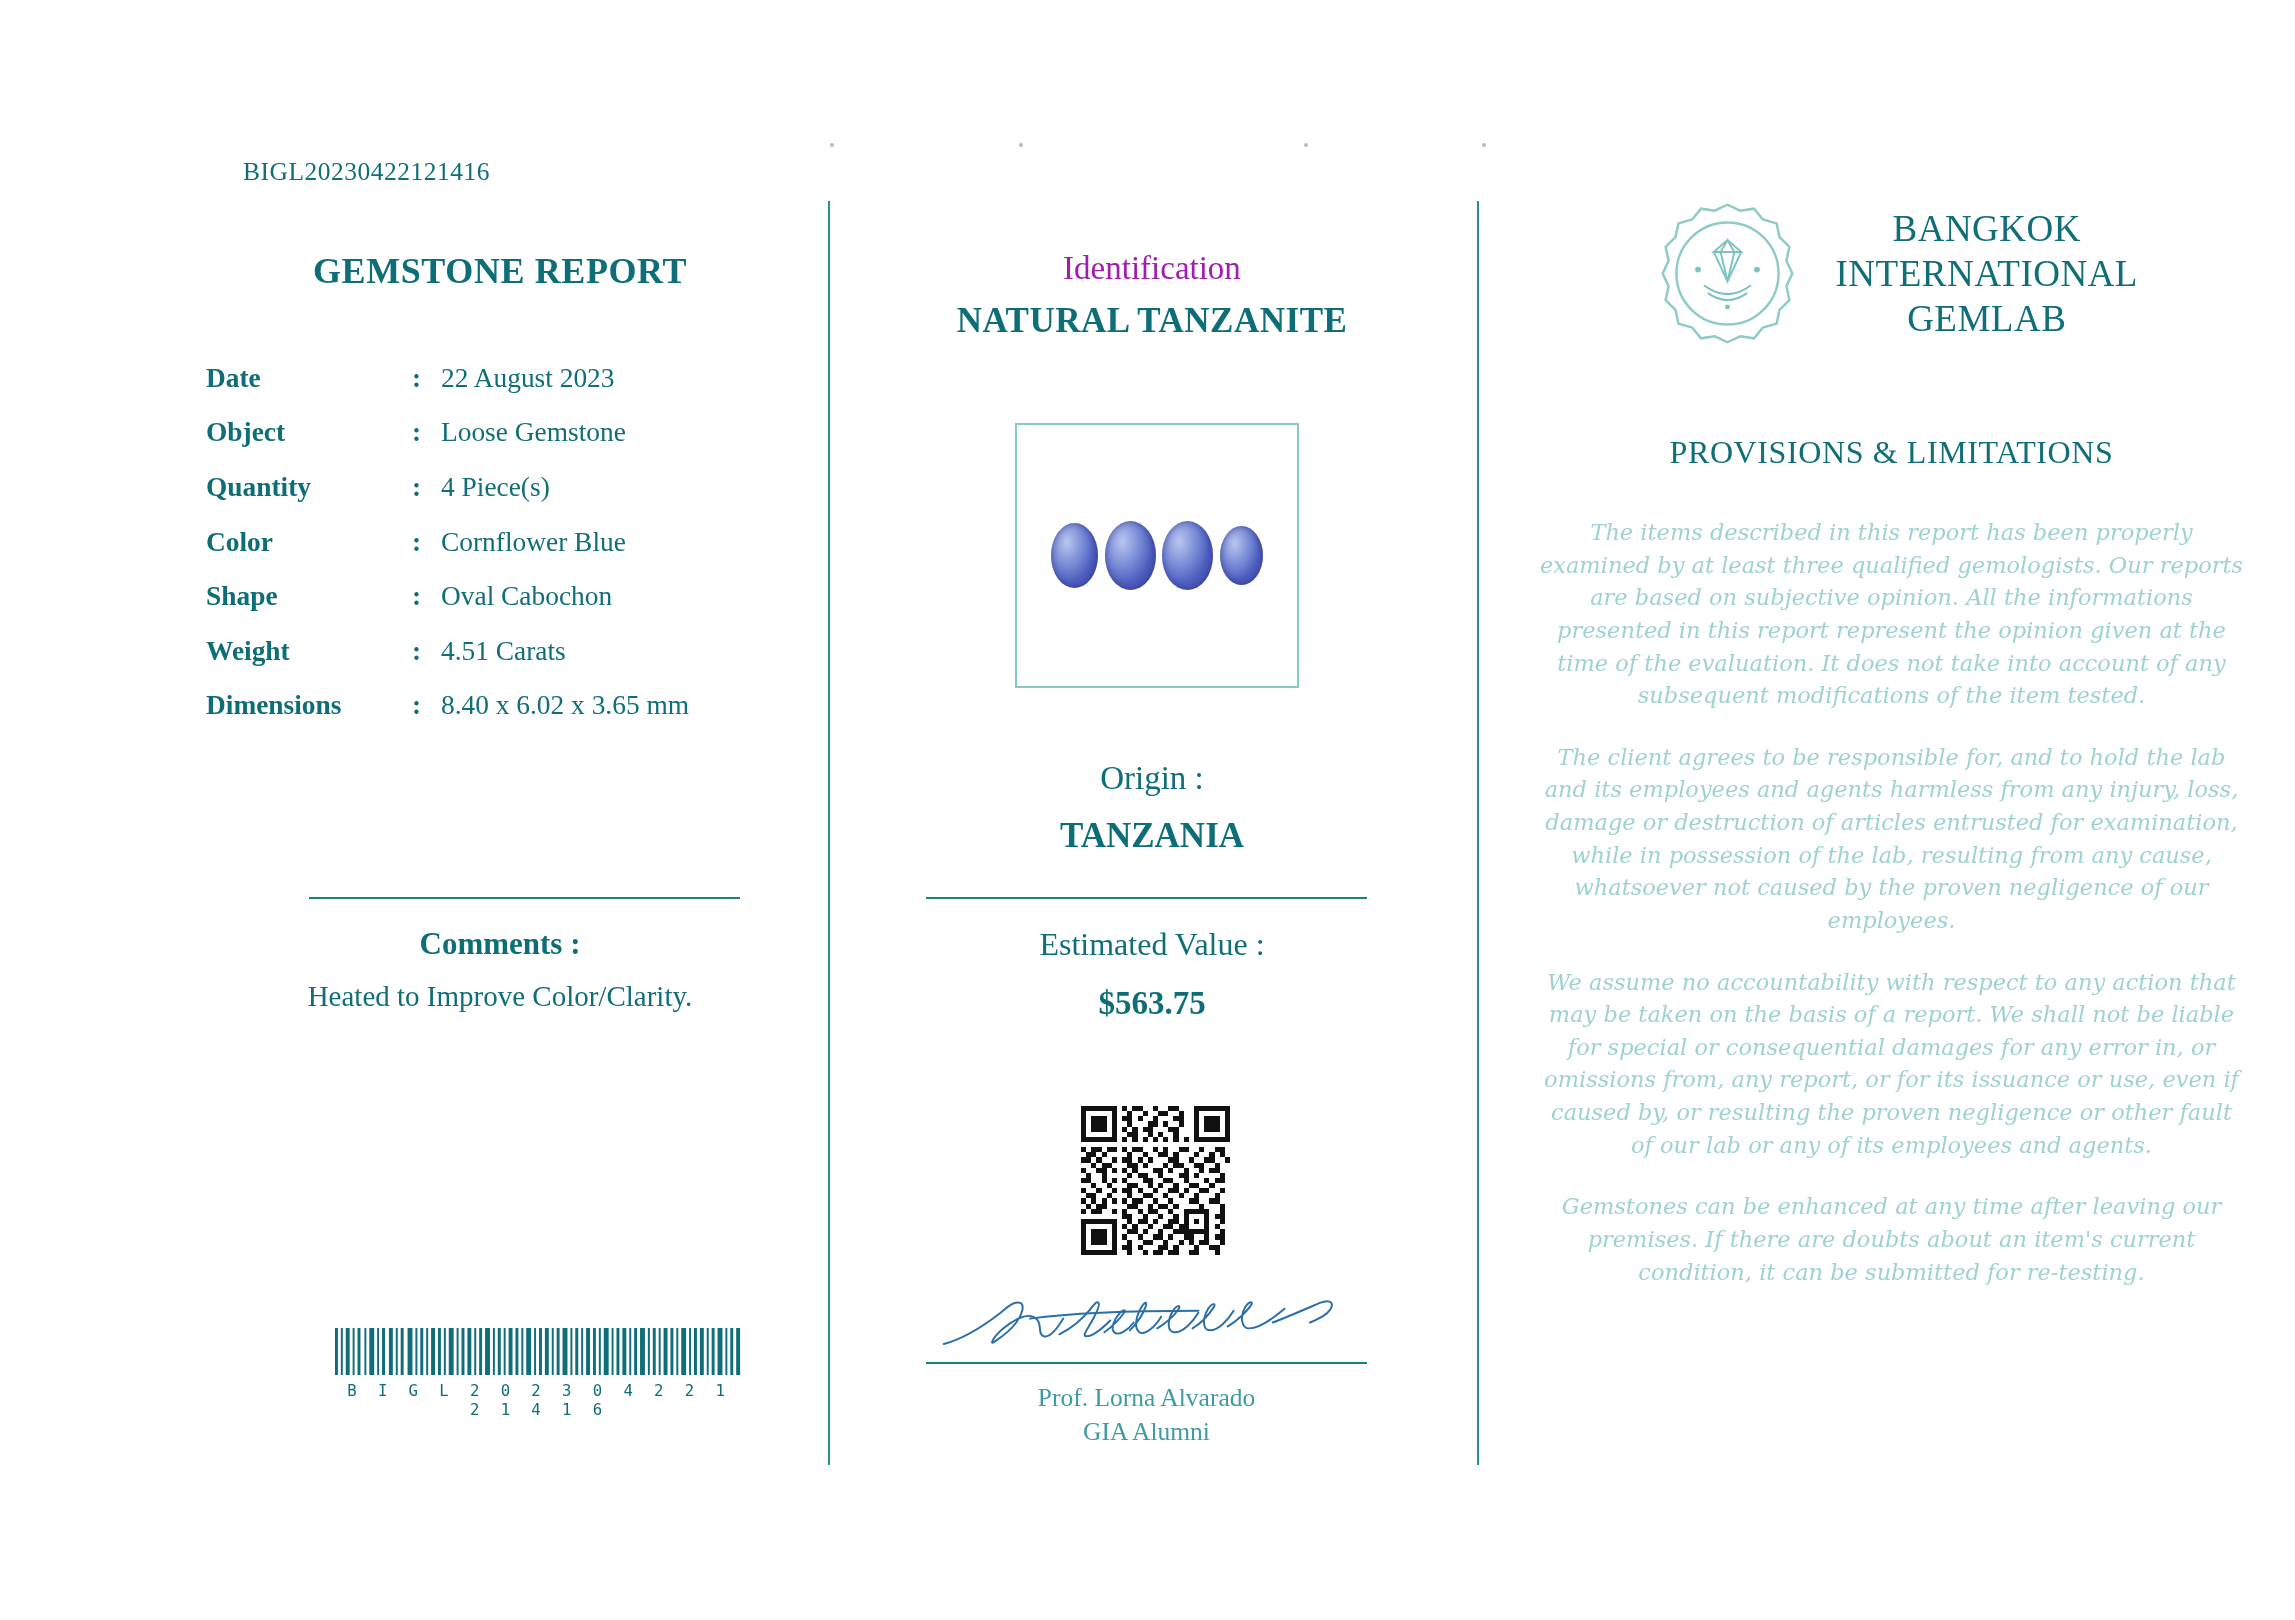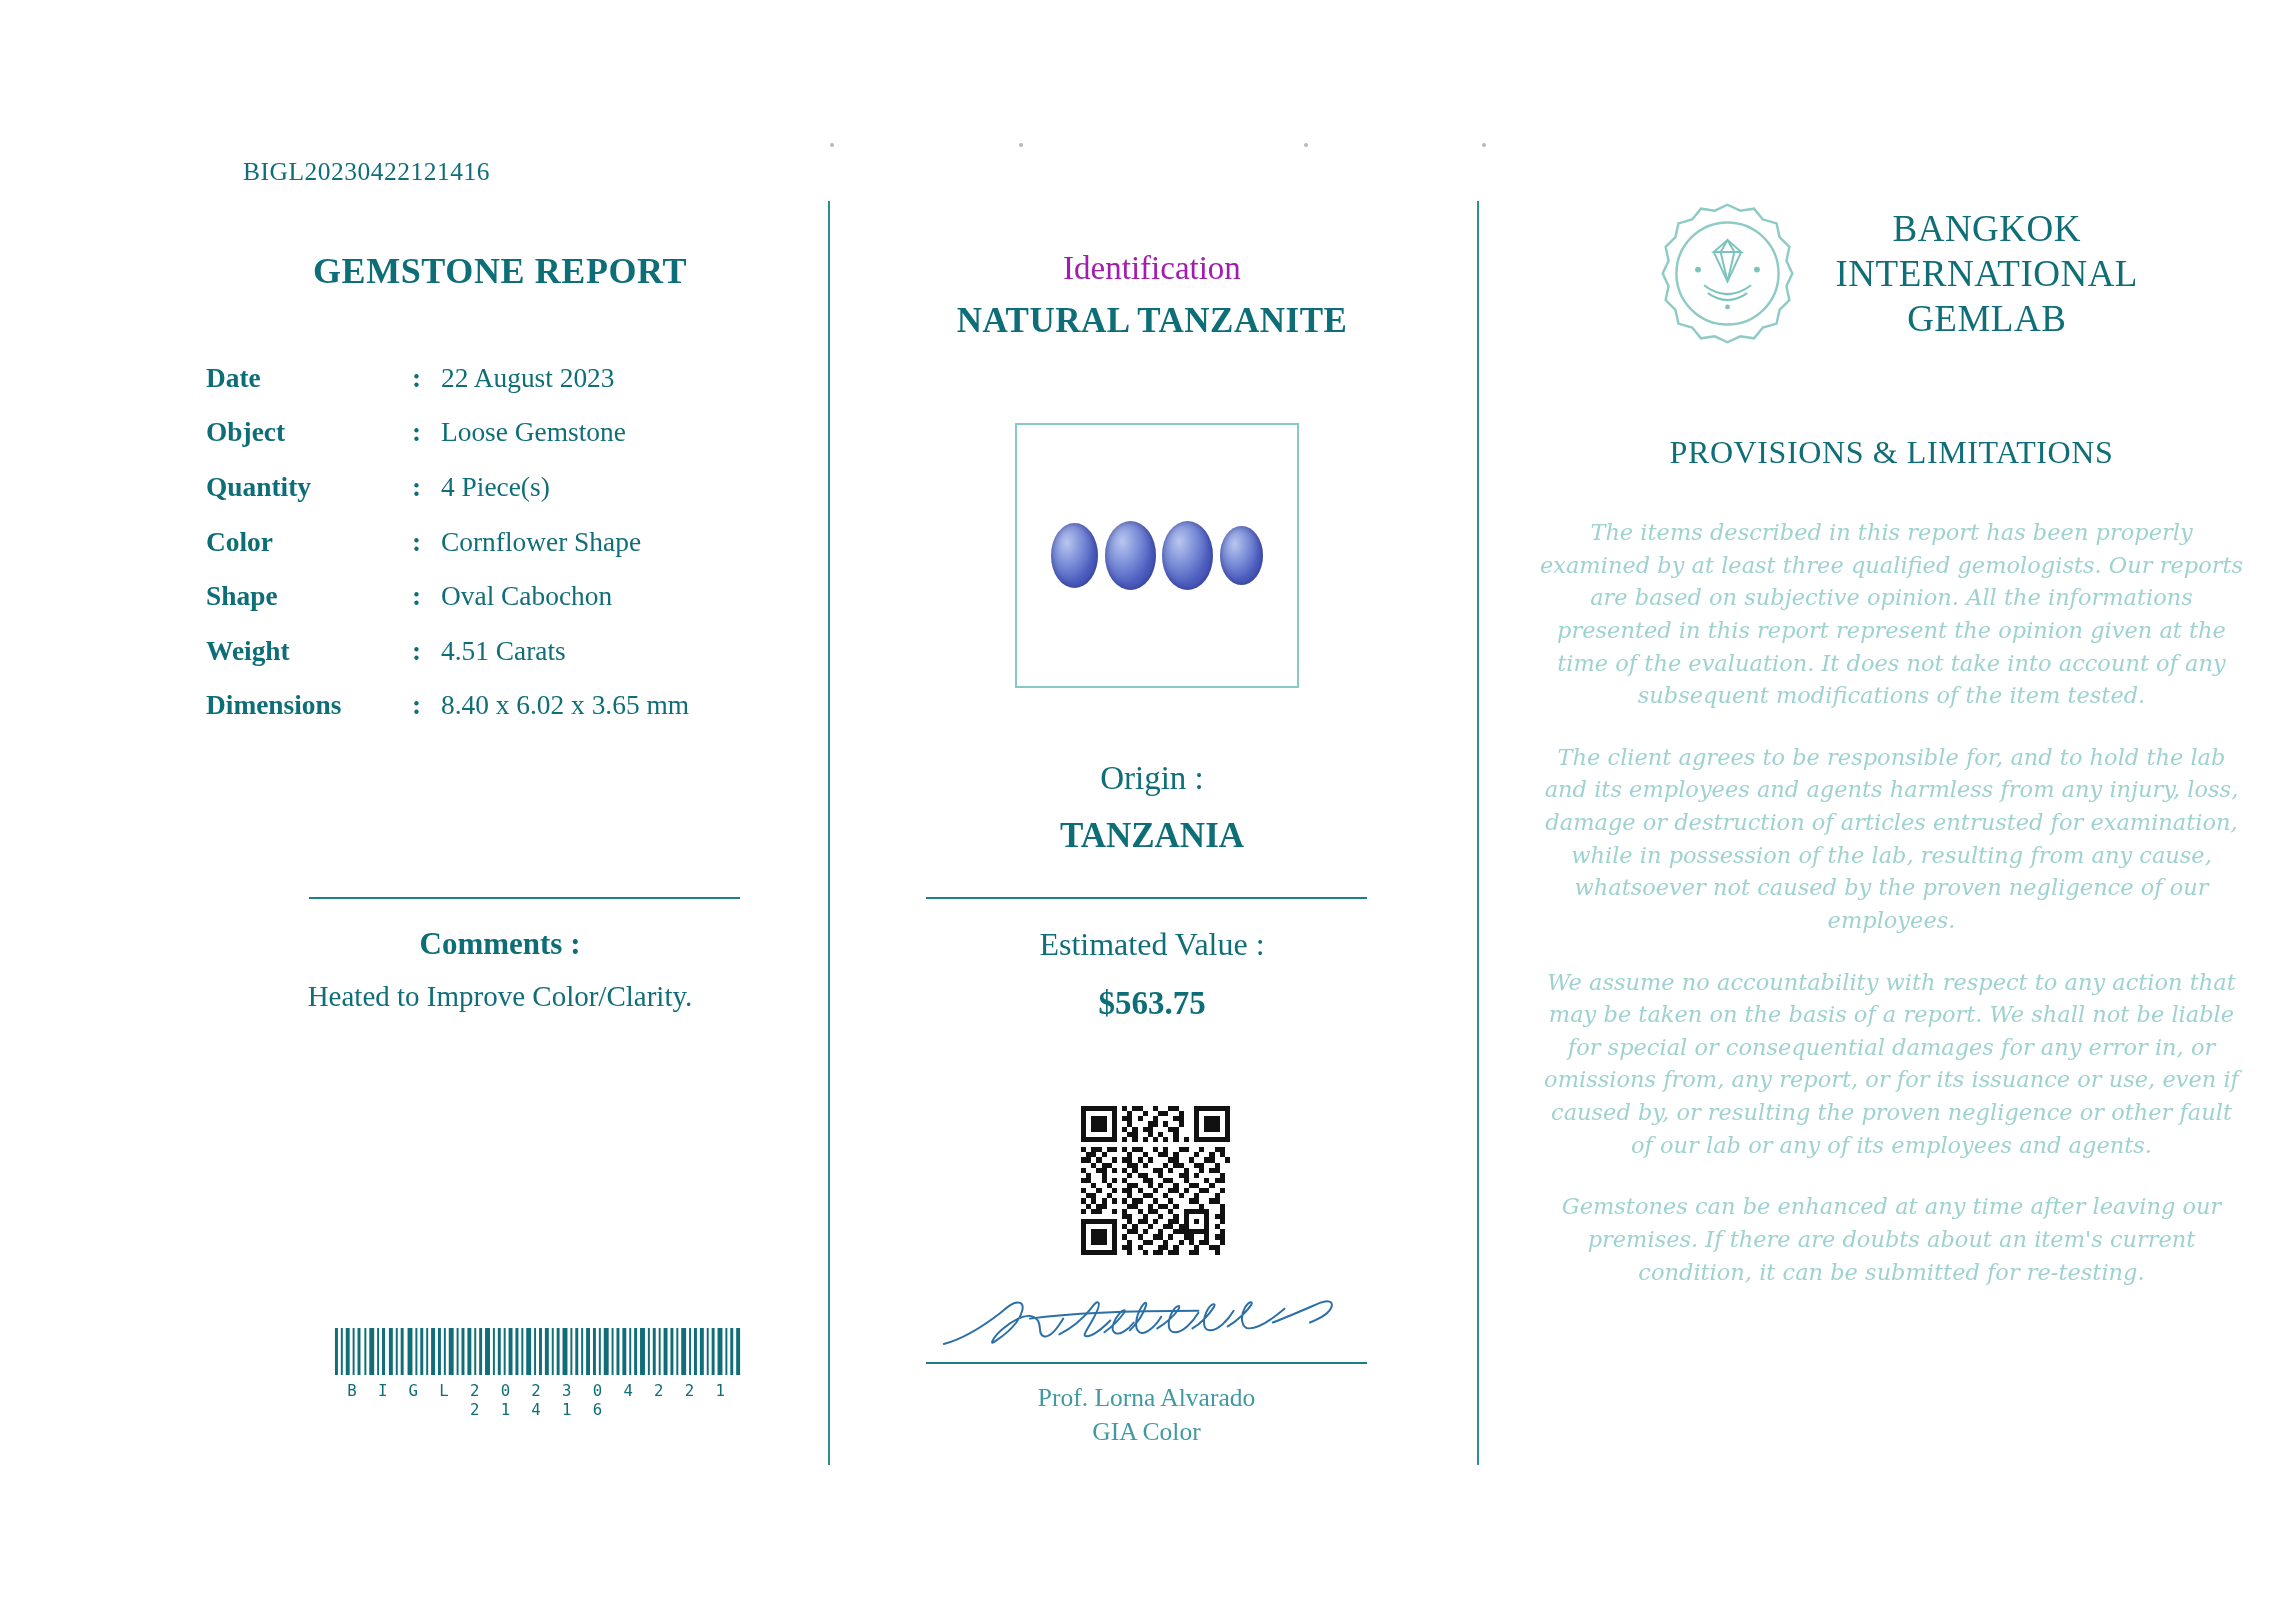--- a/index.html
+++ b/index.html
@@ -337,21 +337,21 @@
         <td class="spec-value">Loose Gemstone</td>
       </tr>
       <tr>
         <td class="spec-label">Quantity</td>
         <td class="spec-colon">:</td>
         <td class="spec-value">4 Piece(s)</td>
       </tr>
       <tr>
         <td class="spec-label">Color</td>
         <td class="spec-colon">:</td>
-        <td class="spec-value">Cornflower Shape</td>
+        <td class="spec-value">Cornflower Blue</td>
       </tr>
       <tr>
         <td class="spec-label">Shape</td>
         <td class="spec-colon">:</td>
         <td class="spec-value">Oval Cabochon</td>
       </tr>
       <tr>
         <td class="spec-label">Weight</td>
         <td class="spec-colon">:</td>
         <td class="spec-value">4.51 Carats</td>
@@ -729,21 +729,21 @@
       <path d="M198 42 C206 34, 212 24, 214 18 C216 13, 214 12, 210 18 C204 28, 202 40, 208 44 C214 47, 224 38, 230 28"></path>
       <path d="M226 40 C236 34, 244 26, 248 20 C250 16, 246 16, 242 22 C236 32, 236 44, 244 44 C252 44, 262 34, 268 24"></path>
       <path d="M262 40 C272 34, 280 24, 284 18 C286 14, 282 14, 278 20 C272 30, 272 42, 280 42 C288 42, 298 32, 304 22"></path>
       <path d="M298 38 C308 32, 318 22, 322 16 C324 12, 320 12, 316 18 C310 28, 312 40, 320 40 C330 40, 344 30, 356 20"></path>
       <path d="M344 34 C360 28, 378 20, 392 14 C400 11, 406 12, 404 18 C402 24, 392 30, 382 34"></path>
       <path d="M96 30 C140 24, 200 22, 268 22"></path>
     </g>
   </svg>
   <div class="sig-line"></div>
   <div class="sig-name">Prof. Lorna Alvarado</div>
-  <div class="sig-sub">GIA Color</div>
+  <div class="sig-sub">GIA Alumni</div>
 </div>
 
 <div class="right-col">
   <div class="brand-row">
     <svg width="165" height="165" viewBox="0 0 168 168">
       <g fill="none" stroke="#8ecbc7" stroke-width="2.5">
         <path d="M84 14 L97 20 L111 18 L120 29 L134 33 L137 47 L147 57 L144 71 L150 84 L144 97 L147 111 L137 121 L134 135 L120 139 L111 150 L97 148 L84 154 L71 148 L57 150 L48 139 L34 135 L31 121 L21 111 L24 97 L18 84 L24 71 L21 57 L31 47 L34 33 L48 29 L57 18 L71 20 Z"></path>
         <circle cx="84" cy="84" r="52"></circle>
       </g>
       <g fill="none" stroke="#7cc3be" stroke-width="2">

